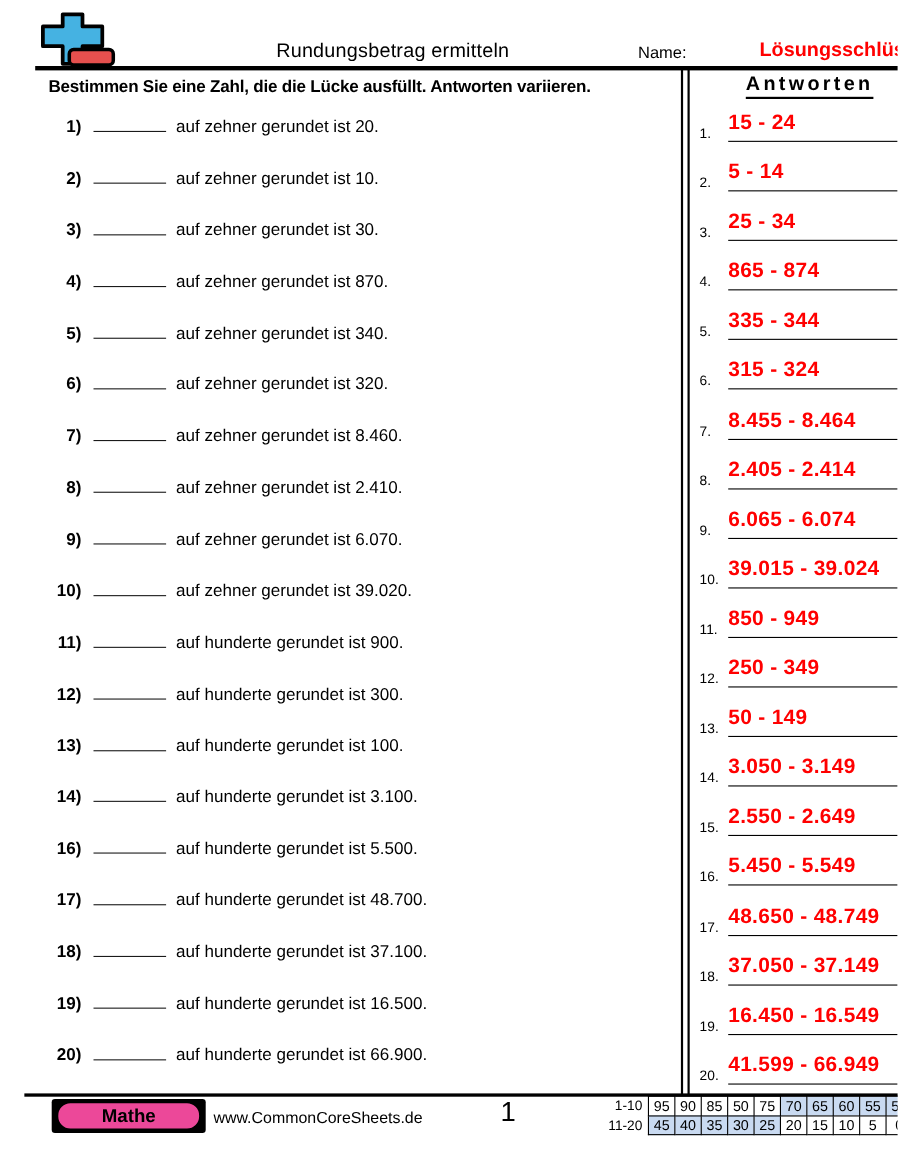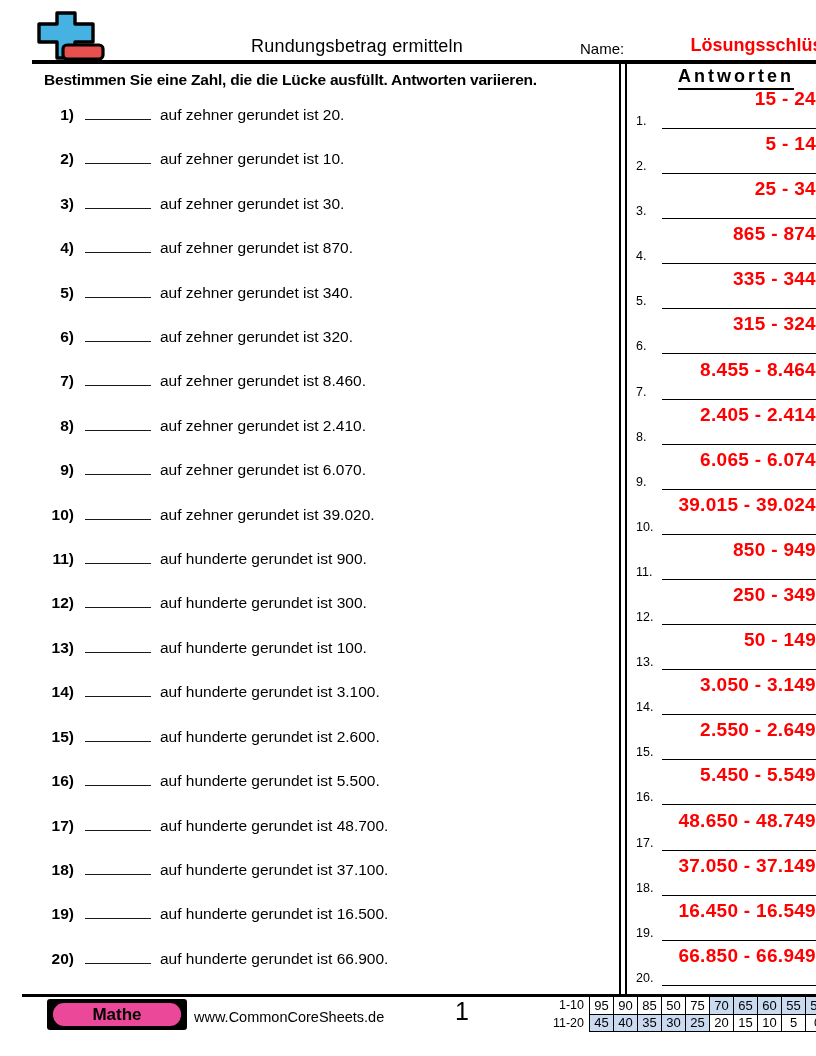--- a/index.html
+++ b/index.html
@@ -31,21 +31,21 @@
 
   
   #answers-col{position:absolute;left:606px;top:66px;width:210px;}
   #answers-title{text-align:center;padding-left:26px;padding-right:20px;}
   #answers-title span{display:inline-block;font-size:18px;font-weight:bold;
                       letter-spacing:3px;border-bottom:2.2px solid #000;padding-bottom:1px;}
   #answers-list{position:absolute;left:8px;right:22px;top:36px;height:884px;
                 display:flex;flex-direction:column;justify-content:space-between;}
   .ans{display:flex;align-items:flex-end;height:27px;}
   .ans-num{width:26px;font-size:12.5px;flex:none;padding-bottom:1px;}
-  .ans-line{flex:1;border-bottom:1.7px solid #000;text-align:right;padding-bottom:18px;}
+  .ans-line{flex:1;border-bottom:1.7px solid #000;text-align:left;padding-bottom:5px;}
   .ans-val{color:#f00;font-weight:bold;font-size:19px;letter-spacing:.3px;white-space:nowrap;}
 
   
   #footer-rule{position:absolute;left:0;right:0;top:994px;height:2.5px;background:#000;}
   #subject-badge{position:absolute;left:25px;top:999px;width:140px;height:31px;
                  background:#000;border-radius:3px;display:flex;align-items:center;justify-content:center;}
   #subject-pill{width:128px;height:23px;background:#ec4899;border:2.2px solid #000;border-radius:13px;
                 display:flex;align-items:center;justify-content:center;font-weight:bold;font-size:17px;}
   #website{position:absolute;left:172px;top:1009px;font-size:14.5px;}
   #page-num{position:absolute;left:420px;top:997px;width:40px;text-align:center;font-size:25px;}
@@ -134,25 +134,20 @@
         <span class="prob-num">13)</span>
         <span class="prob-blank"></span>
         <span class="prob-text">auf hunderte gerundet ist 100.</span>
       </div>
     <div class="prob">
         <span class="prob-num">14)</span>
         <span class="prob-blank"></span>
         <span class="prob-text">auf hunderte gerundet ist 3.100.</span>
       </div>
     <div class="prob">
-        <span class="prob-num">15)</span>
-        <span class="prob-blank"></span>
-        <span class="prob-text">auf hunderte gerundet ist 2.600.</span>
-      </div>
-    <div class="prob">
         <span class="prob-num">16)</span>
         <span class="prob-blank"></span>
         <span class="prob-text">auf hunderte gerundet ist 5.500.</span>
       </div>
     <div class="prob">
         <span class="prob-num">17)</span>
         <span class="prob-blank"></span>
         <span class="prob-text">auf hunderte gerundet ist 48.700.</span>
       </div>
     <div class="prob">
@@ -248,21 +243,21 @@
       <div class="ans">
           <span class="ans-num">18.</span>
           <span class="ans-line"><span class="ans-val">37.050 - 37.149</span></span>
         </div>
       <div class="ans">
           <span class="ans-num">19.</span>
           <span class="ans-line"><span class="ans-val">16.450 - 16.549</span></span>
         </div>
       <div class="ans">
           <span class="ans-num">20.</span>
-          <span class="ans-line"><span class="ans-val">66.850 - 66.949</span></span>
+          <span class="ans-line"><span class="ans-val">41.599 - 66.949</span></span>
         </div>
     </div>
   </div>
 
   <div id="footer-rule"></div>
   <div id="subject-badge">
     <div id="subject-pill">Mathe</div>
   </div>
   <div id="website">www.CommonCoreSheets.de</div>
   <div id="page-num">1</div>

